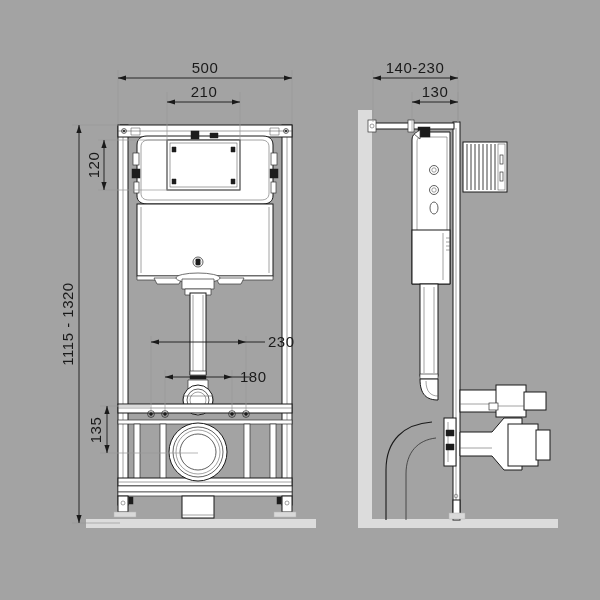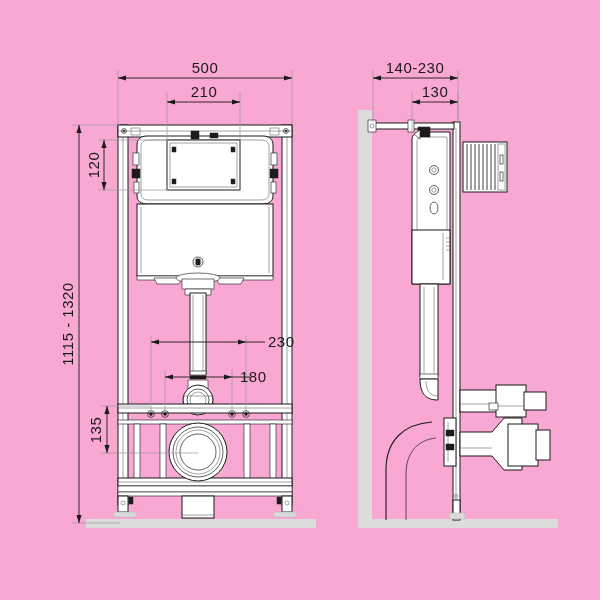--- a/index.html
+++ b/index.html
@@ -11,21 +11,21 @@
   body {
     width: 600px;
     height: 600px;
     font-family: "Liberation Sans", sans-serif;
     overflow: hidden;
   }
   #drawing-root {
     position: relative;
     width: 600px;
     height: 600px;
-    background: #f9a8d4;
+    background: #a3a3a3;
   }
   svg#tech-drawing {
     display: block;
     width: 600px;
     height: 600px;
   }
   .dimtext {
     font-family: "Liberation Sans", sans-serif;
     font-size: 15px;
     fill: #1a1a1a;

